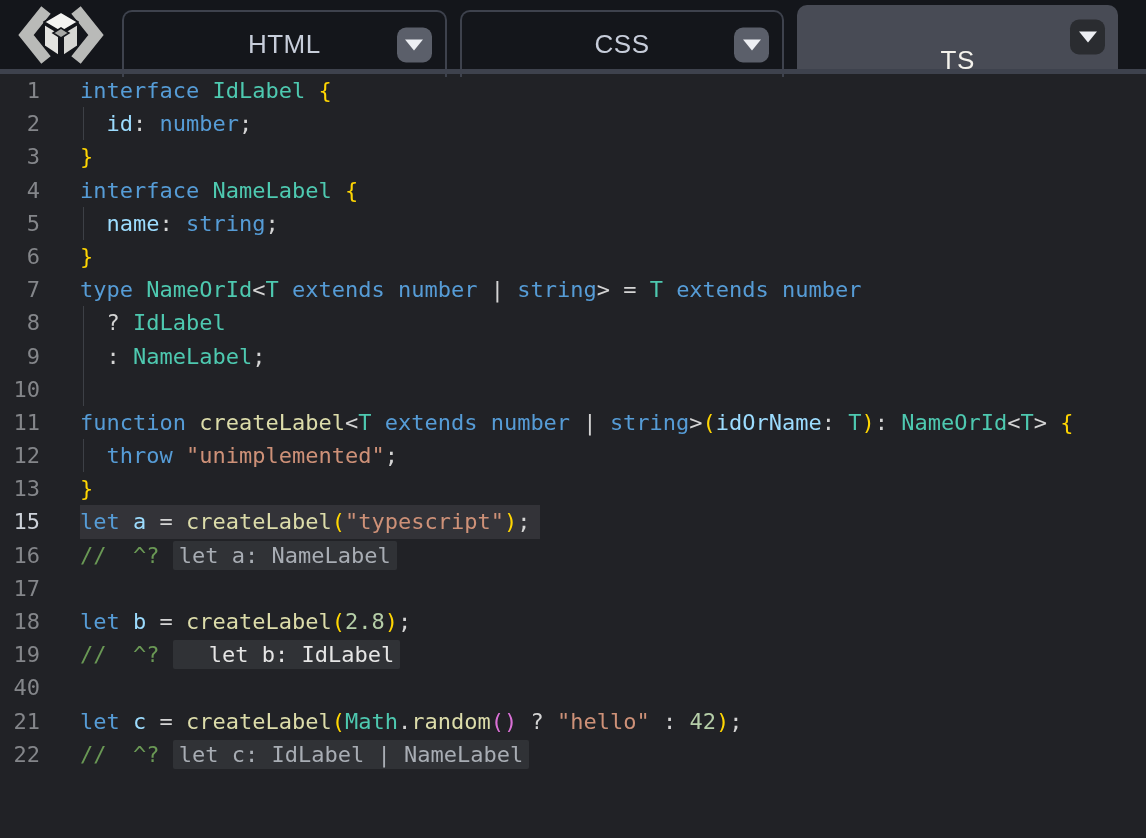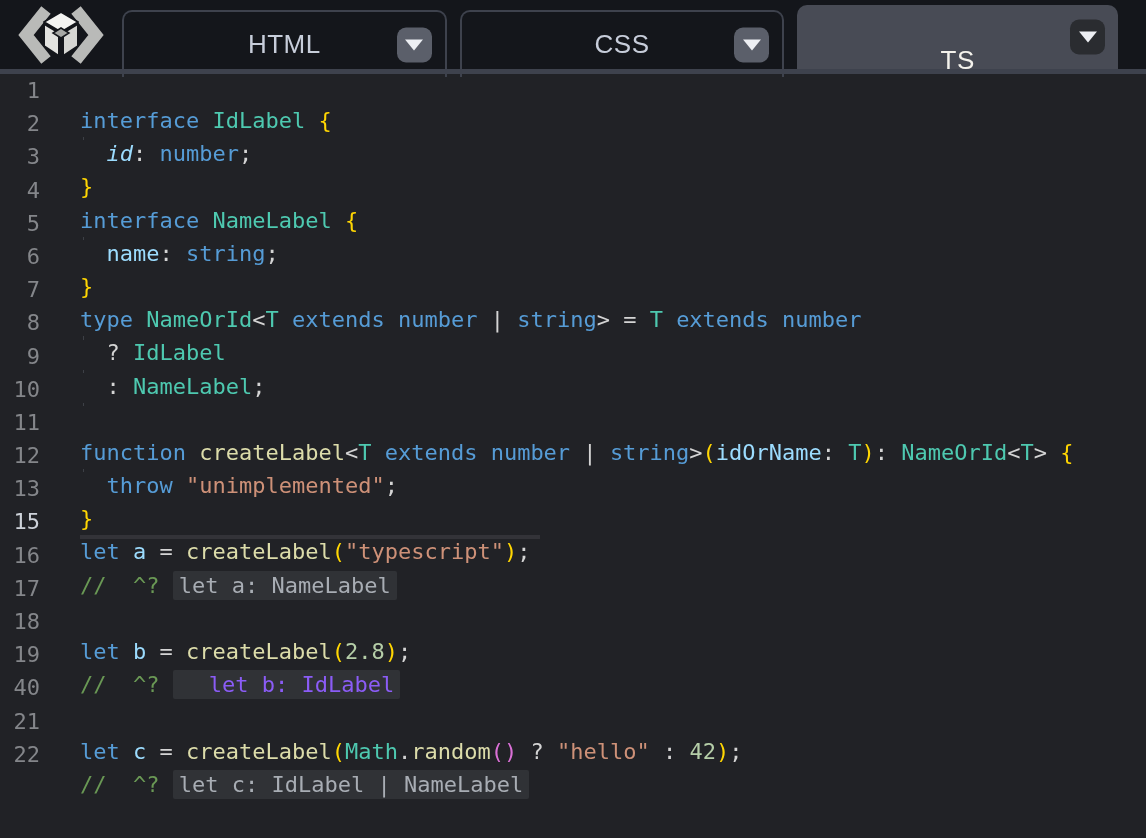--- a/index.html
+++ b/index.html
@@ -56,21 +56,21 @@
     font-family:"DejaVu Sans Mono", monospace;
     font-size:22px; line-height:33.2px;
     overflow:hidden; cursor:text;
   }
   .line { display:flex; height:33.2px; white-space:pre; }
   .ln {
     width:40px; flex-shrink:0; text-align:right;
     color:#84868a; user-select:none;
   }
   .line.hl .ln { color:#cdd2d9; }
-  .lc { margin-left:40px; position:relative; white-space:pre;margin-top:30px; }
+  .lc { margin-left:40px; position:relative; white-space:pre; }
   .line.hl .lc { background:rgba(233,238,246,0.09); padding-right:10px; }
   .line.g .lc::before {
     content:""; position:absolute; left:3px; top:0; bottom:0;
     width:1px; background:#3d4046;
   }
   .tok { white-space:pre; }
   .tok.qr {
     background:rgba(233,238,246,0.08);
     padding:2px 6px; border-radius:2px;
   }
@@ -108,33 +108,33 @@
         <span class="tab-label">TS</span>
         <button class="tab-dd">
           <span class="tri"></span>
         </button>
       </div>
     </div>
 </div>
 
 <div class="editor">
     <div class="line"><span class="ln">1</span><span class="lc"><span class="tok" style="color: rgb(86, 156, 214);">interface</span><span class="tok" style="color: rgb(212, 212, 212);"> </span><span class="tok" style="color: rgb(78, 201, 176);">IdLabel</span><span class="tok" style="color: rgb(212, 212, 212);"> </span><span class="tok" style="color: rgb(255, 214, 2);">{</span></span></div>
-    <div class="line g"><span class="ln">2</span><span class="lc"><span class="tok" style="color: rgb(212, 212, 212);">  </span><span class="tok" style="color: rgb(156, 220, 254); font-style: italic;">id</span><span class="tok" style="color: rgb(212, 212, 212);">: </span><span class="tok" style="color: rgb(86, 156, 214);">number</span><span class="tok" style="color: rgb(212, 212, 212);">;</span></span></div>
+    <div class="line g"><span class="ln">2</span><span class="lc"><span class="tok" style="color: rgb(212, 212, 212);">  </span><span class="tok" style="color: rgb(156, 220, 254);">id</span><span class="tok" style="color: rgb(212, 212, 212);">: </span><span class="tok" style="color: rgb(86, 156, 214);">number</span><span class="tok" style="color: rgb(212, 212, 212);">;</span></span></div>
     <div class="line"><span class="ln">3</span><span class="lc"><span class="tok" style="color: rgb(255, 214, 2);">}</span></span></div>
     <div class="line"><span class="ln">4</span><span class="lc"><span class="tok" style="color: rgb(86, 156, 214);">interface</span><span class="tok" style="color: rgb(212, 212, 212);"> </span><span class="tok" style="color: rgb(78, 201, 176);">NameLabel</span><span class="tok" style="color: rgb(212, 212, 212);"> </span><span class="tok" style="color: rgb(255, 214, 2);">{</span></span></div>
     <div class="line g"><span class="ln">5</span><span class="lc"><span class="tok" style="color: rgb(212, 212, 212);">  </span><span class="tok" style="color: rgb(156, 220, 254);">name</span><span class="tok" style="color: rgb(212, 212, 212);">: </span><span class="tok" style="color: rgb(86, 156, 214);">string</span><span class="tok" style="color: rgb(212, 212, 212);">;</span></span></div>
     <div class="line"><span class="ln">6</span><span class="lc"><span class="tok" style="color: rgb(255, 214, 2);">}</span></span></div>
     <div class="line"><span class="ln">7</span><span class="lc"><span class="tok" style="color: rgb(86, 156, 214);">type</span><span class="tok" style="color: rgb(212, 212, 212);"> </span><span class="tok" style="color: rgb(78, 201, 176);">NameOrId</span><span class="tok" style="color: rgb(212, 212, 212);">&lt;</span><span class="tok" style="color: rgb(78, 201, 176);">T</span><span class="tok" style="color: rgb(212, 212, 212);"> </span><span class="tok" style="color: rgb(86, 156, 214);">extends</span><span class="tok" style="color: rgb(212, 212, 212);"> </span><span class="tok" style="color: rgb(86, 156, 214);">number</span><span class="tok" style="color: rgb(212, 212, 212);"> | </span><span class="tok" style="color: rgb(86, 156, 214);">string</span><span class="tok" style="color: rgb(212, 212, 212);">&gt; = </span><span class="tok" style="color: rgb(78, 201, 176);">T</span><span class="tok" style="color: rgb(212, 212, 212);"> </span><span class="tok" style="color: rgb(86, 156, 214);">extends</span><span class="tok" style="color: rgb(212, 212, 212);"> </span><span class="tok" style="color: rgb(86, 156, 214);">number</span></span></div>
     <div class="line g"><span class="ln">8</span><span class="lc"><span class="tok" style="color: rgb(212, 212, 212);">  ? </span><span class="tok" style="color: rgb(78, 201, 176);">IdLabel</span></span></div>
     <div class="line g"><span class="ln">9</span><span class="lc"><span class="tok" style="color: rgb(212, 212, 212);">  : </span><span class="tok" style="color: rgb(78, 201, 176);">NameLabel</span><span class="tok" style="color: rgb(212, 212, 212);">;</span></span></div>
     <div class="line g"><span class="ln">10</span><span class="lc"></span></div>
     <div class="line"><span class="ln">11</span><span class="lc"><span class="tok" style="color: rgb(86, 156, 214);">function</span><span class="tok" style="color: rgb(212, 212, 212);"> </span><span class="tok" style="color: rgb(220, 220, 170);">createLabel</span><span class="tok" style="color: rgb(212, 212, 212);">&lt;</span><span class="tok" style="color: rgb(78, 201, 176);">T</span><span class="tok" style="color: rgb(212, 212, 212);"> </span><span class="tok" style="color: rgb(86, 156, 214);">extends</span><span class="tok" style="color: rgb(212, 212, 212);"> </span><span class="tok" style="color: rgb(86, 156, 214);">number</span><span class="tok" style="color: rgb(212, 212, 212);"> | </span><span class="tok" style="color: rgb(86, 156, 214);">string</span><span class="tok" style="color: rgb(212, 212, 212);">&gt;</span><span class="tok" style="color: rgb(255, 214, 2);">(</span><span class="tok" style="color: rgb(156, 220, 254);">idOrName</span><span class="tok" style="color: rgb(212, 212, 212);">: </span><span class="tok" style="color: rgb(78, 201, 176);">T</span><span class="tok" style="color: rgb(255, 214, 2);">)</span><span class="tok" style="color: rgb(212, 212, 212);">: </span><span class="tok" style="color: rgb(78, 201, 176);">NameOrId</span><span class="tok" style="color: rgb(212, 212, 212);">&lt;</span><span class="tok" style="color: rgb(78, 201, 176);">T</span><span class="tok" style="color: rgb(212, 212, 212);">&gt;</span><span class="tok" style="color: rgb(212, 212, 212);"> </span><span class="tok" style="color: rgb(255, 214, 2);">{</span></span></div>
     <div class="line g"><span class="ln">12</span><span class="lc"><span class="tok" style="color: rgb(212, 212, 212);">  </span><span class="tok" style="color: rgb(86, 156, 214);">throw</span><span class="tok" style="color: rgb(212, 212, 212);"> </span><span class="tok" style="color: rgb(206, 145, 120);">"unimplemented"</span><span class="tok" style="color: rgb(212, 212, 212);">;</span></span></div>
     <div class="line"><span class="ln">13</span><span class="lc"><span class="tok" style="color: rgb(255, 214, 2);">}</span></span></div>
     <div class="line hl"><span class="ln">15</span><span class="lc"><span class="tok" style="color: rgb(86, 156, 214);">let</span><span class="tok" style="color: rgb(212, 212, 212);"> </span><span class="tok" style="color: rgb(156, 220, 254);">a</span><span class="tok" style="color: rgb(212, 212, 212);"> = </span><span class="tok" style="color: rgb(220, 220, 170);">createLabel</span><span class="tok" style="color: rgb(255, 214, 2);">(</span><span class="tok" style="color: rgb(206, 145, 120);">"typescript"</span><span class="tok" style="color: rgb(255, 214, 2);">)</span><span class="tok" style="color: rgb(212, 212, 212);">;</span></span></div>
     <div class="line"><span class="ln">16</span><span class="lc"><span class="tok" style="color: rgb(106, 153, 85);">//</span><span class="tok" style="color: rgb(212, 212, 212);">  </span><span class="tok" style="color: rgb(106, 153, 85);">^?</span><span class="tok" style="color: rgb(212, 212, 212);"> </span><span class="tok qr" style="color: rgb(168, 173, 180);">let a: NameLabel</span></span></div>
     <div class="line"><span class="ln">17</span><span class="lc"></span></div>
     <div class="line"><span class="ln">18</span><span class="lc"><span class="tok" style="color: rgb(86, 156, 214);">let</span><span class="tok" style="color: rgb(212, 212, 212);"> </span><span class="tok" style="color: rgb(156, 220, 254);">b</span><span class="tok" style="color: rgb(212, 212, 212);"> = </span><span class="tok" style="color: rgb(220, 220, 170);">createLabel</span><span class="tok" style="color: rgb(255, 214, 2);">(</span><span class="tok" style="color: rgb(181, 206, 168);">2.8</span><span class="tok" style="color: rgb(255, 214, 2);">)</span><span class="tok" style="color: rgb(212, 212, 212);">;</span></span></div>
-    <div class="line"><span class="ln">19</span><span class="lc"><span class="tok" style="color: rgb(106, 153, 85);">//</span><span class="tok" style="color: rgb(212, 212, 212);">  </span><span class="tok" style="color: rgb(106, 153, 85);">^?</span><span class="tok" style="color: rgb(212, 212, 212);"> </span><span class="tok qr" style="color: #8b5cf6; padding-left: 36px;">let b: IdLabel</span></span></div>
+    <div class="line"><span class="ln">19</span><span class="lc"><span class="tok" style="color: rgb(106, 153, 85);">//</span><span class="tok" style="color: rgb(212, 212, 212);">  </span><span class="tok" style="color: rgb(106, 153, 85);">^?</span><span class="tok" style="color: rgb(212, 212, 212);"> </span><span class="tok qr" style="color: #e5e5e5; padding-left: 36px;">let b: IdLabel</span></span></div>
     <div class="line"><span class="ln">40</span><span class="lc"></span></div>
     <div class="line"><span class="ln">21</span><span class="lc"><span class="tok" style="color: rgb(86, 156, 214);">let</span><span class="tok" style="color: rgb(212, 212, 212);"> </span><span class="tok" style="color: rgb(156, 220, 254);">c</span><span class="tok" style="color: rgb(212, 212, 212);"> = </span><span class="tok" style="color: rgb(220, 220, 170);">createLabel</span><span class="tok" style="color: rgb(255, 214, 2);">(</span><span class="tok" style="color: rgb(78, 201, 176);">Math</span><span class="tok" style="color: rgb(212, 212, 212);">.</span><span class="tok" style="color: rgb(220, 220, 170);">random</span><span class="tok" style="color: rgb(218, 112, 214);">(</span><span class="tok" style="color: rgb(218, 112, 214);">)</span><span class="tok" style="color: rgb(212, 212, 212);"> ? </span><span class="tok" style="color: rgb(206, 145, 120);">"hello"</span><span class="tok" style="color: rgb(212, 212, 212);"> : </span><span class="tok" style="color: rgb(181, 206, 168);">42</span><span class="tok" style="color: rgb(255, 214, 2);">)</span><span class="tok" style="color: rgb(212, 212, 212);">;</span></span></div>
     <div class="line"><span class="ln">22</span><span class="lc"><span class="tok" style="color: rgb(106, 153, 85);">//</span><span class="tok" style="color: rgb(212, 212, 212);">  </span><span class="tok" style="color: rgb(106, 153, 85);">^?</span><span class="tok" style="color: rgb(212, 212, 212);"> </span><span class="tok qr" style="color: rgb(168, 173, 180);">let c: IdLabel | NameLabel</span></span></div>
   </div>
 
 </body></html>

